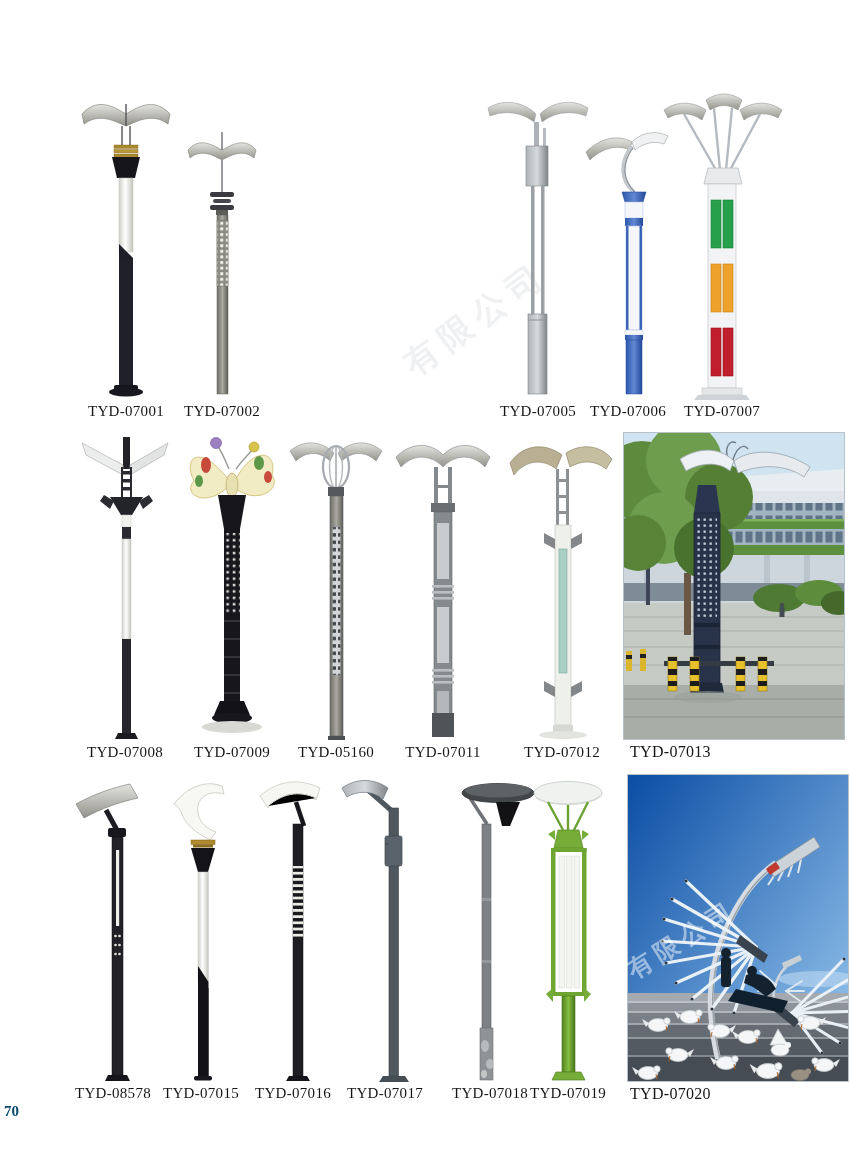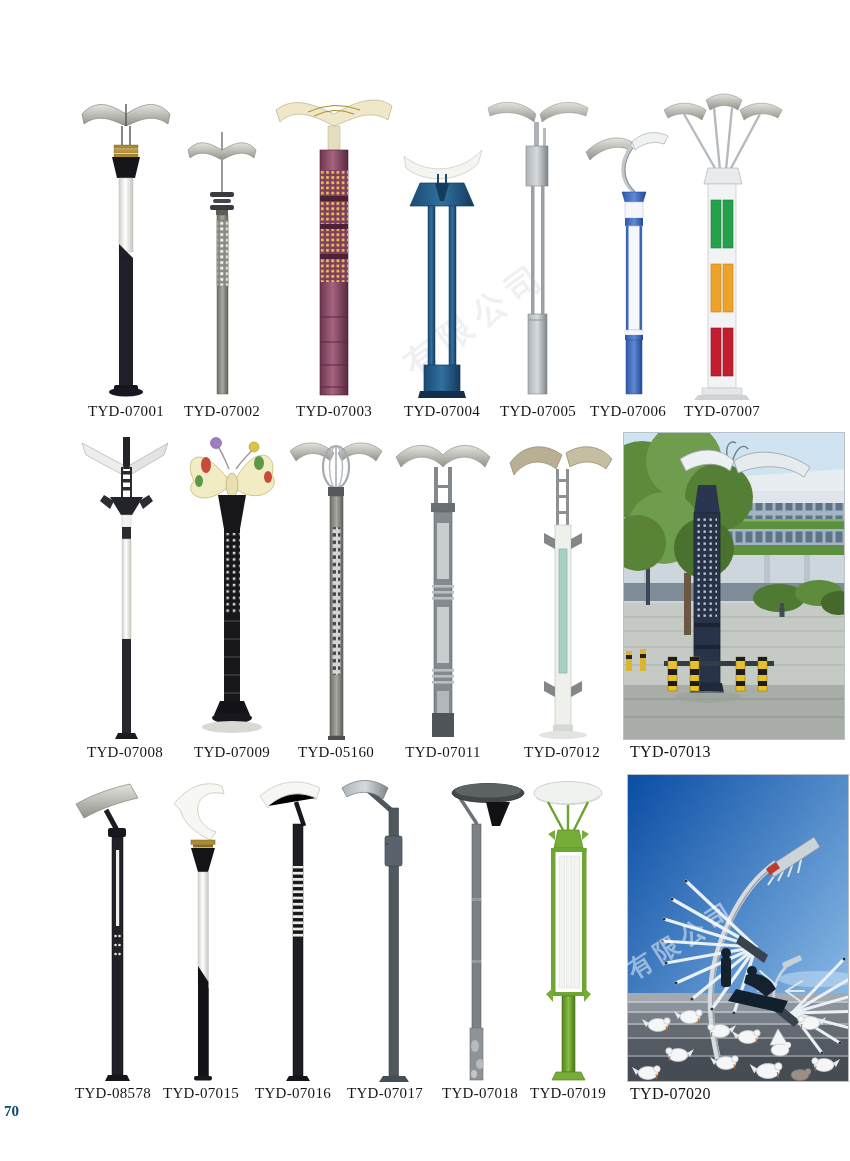--- a/index.html
+++ b/index.html
@@ -134,58 +134,21 @@
     <rect x="36" y="118" width="12" height="5" fill="#5c5c58"></rect>
   </g>
   <g>
     <rect x="37" y="123" width="11" height="179" fill="url(#gGrayPole)" stroke="#63635c" stroke-width="0.5"></rect>
     <rect x="37" y="128" width="11" height="66" fill="url(#pHoles)" stroke="#75756d" stroke-width="0.5"></rect>
   </g>
 </svg>
 <div class="lbl">TYD-07002</div>
 </div>
 
-<div class="cell" style="left:268px;top:92px;width:132px">
-<svg width="132" height="308" viewBox="0 0 132 308">
-  <g>
-    <path d="M8,18 C28,2 52,16 66,22 C80,14 106,0 124,14 L120,28 C102,16 82,28 66,34 C50,26 28,14 12,30 Z" fill="#efe8c8" stroke="#b9b089" stroke-width="0.7"></path>
-    <path d="M40,20 Q66,8 92,18 M46,24 Q66,14 86,22" stroke="#a98a2e" stroke-width="1" fill="none"></path>
-    <rect x="60" y="34" width="12" height="24" fill="#e4ddc0" stroke="#b9b089" stroke-width="0.5"></rect>
-  </g>
-  <g>
-    <rect x="52" y="58" width="28" height="245" fill="url(#gPlum)" stroke="#51233b" stroke-width="0.6"></rect>
-    <rect x="52" y="78" width="28" height="112" fill="url(#pYdots)"></rect>
-    <rect x="52" y="104" width="28" height="5" fill="#4d2238"></rect>
-    <rect x="52" y="132" width="28" height="5" fill="#4d2238"></rect>
-    <rect x="52" y="162" width="28" height="5" fill="#4d2238"></rect>
-    <path d="M52,225 H80 M52,250 H80 M52,273 H80 M52,295 H80" stroke="#5a2740" stroke-width="1"></path>
-  </g>
-</svg>
-<div class="lbl">TYD-07003</div>
-</div>
-
-<div class="cell" style="left:394px;top:92px;width:96px">
-<svg width="96" height="308" viewBox="0 0 96 308">
-  <g>
-    <path d="M10,64 C30,82 66,82 88,58 L84,72 C62,92 28,90 12,76 Z" fill="#f4f4f0" stroke="#c9c9c1" stroke-width="0.7"></path>
-    <path d="M44,82 V91 M52,82 V91" stroke="#1c4a74" stroke-width="2"></path>
-    <polygon points="26,91 70,91 80,114 16,114" fill="url(#gBlue)" stroke="#163d60" stroke-width="0.7"></polygon>
-    <polygon points="41,91 55,91 50,109 46,109" fill="#143a5c"></polygon>
-  </g>
-  <g>
-    <rect x="34" y="114" width="7" height="160" fill="url(#gBlue)" stroke="#163d60" stroke-width="0.5"></rect>
-    <rect x="55" y="114" width="7" height="160" fill="url(#gBlue)" stroke="#163d60" stroke-width="0.5"></rect>
-  </g>
-  <g>
-    <rect x="30" y="273" width="36" height="28" fill="url(#gBlue)" stroke="#163d60" stroke-width="0.7"></rect>
-    <polygon points="26,299 70,299 72,306 24,306" fill="#122f4c"></polygon>
-  </g>
-</svg>
-<div class="lbl">TYD-07004</div>
-</div>
+
 
 <div class="cell" style="left:486px;top:92px;width:104px">
 <svg width="104" height="308" viewBox="0 0 104 308">
   <g>
     <path d="M2,16 C18,6 38,10 50,22 L48,30 C36,20 18,18 4,24 Z" fill="url(#gSilver)" stroke="#9aa0a4" stroke-width="0.6"></path>
     <path d="M54,22 C66,10 86,6 102,16 L100,24 C86,18 68,20 56,30 Z" fill="url(#gSilver)" stroke="#9aa0a4" stroke-width="0.6"></path>
     <rect x="48" y="30" width="5" height="24" fill="#aeb2b6"></rect>
     <rect x="57" y="36" width="3" height="18" fill="#b8bcc0"></rect>
     <rect x="40" y="54" width="22" height="40" fill="url(#gSteel)" stroke="#7e8488" stroke-width="0.6"></rect>
   </g>
@@ -542,21 +505,21 @@
     <rect x="47" y="58" width="17" height="30" rx="2" fill="#5a626b" stroke="#3f474f" stroke-width="0.7"></rect>
     <path d="M51,66 H47" stroke="#3f474f" stroke-width="1.2"></path>
   </g>
   <g>
     <polygon points="45,298 67,298 71,304 41,304" fill="#454d55"></polygon>
   </g>
 </svg>
 <div class="lbl">TYD-07017</div>
 </div>
 
-<div class="cell" style="left:430px;top:778px;width:100px">
+<div class="cell" style="left:440px;top:778px;width:100px">
 <svg width="100" height="304" viewBox="0 0 100 304">
   <g>
     <path d="M47,46 L30,20" stroke="#6e7276" stroke-width="3.5"></path>
     <ellipse cx="58" cy="15" rx="36" ry="9.5" fill="#43474a" stroke="#2e3235" stroke-width="0.8"></ellipse>
     <ellipse cx="58" cy="12.5" rx="33" ry="7" fill="#5d6265"></ellipse>
     <polygon points="56,24 80,24 70,48 62,48" fill="#121214"></polygon>
   </g>
   <g>
     <rect x="42" y="46" width="9" height="216" fill="#7d8185" stroke="#5c6064" stroke-width="0.6"></rect>
     <rect x="42" y="120" width="9" height="3" fill="#95999d"></rect>

